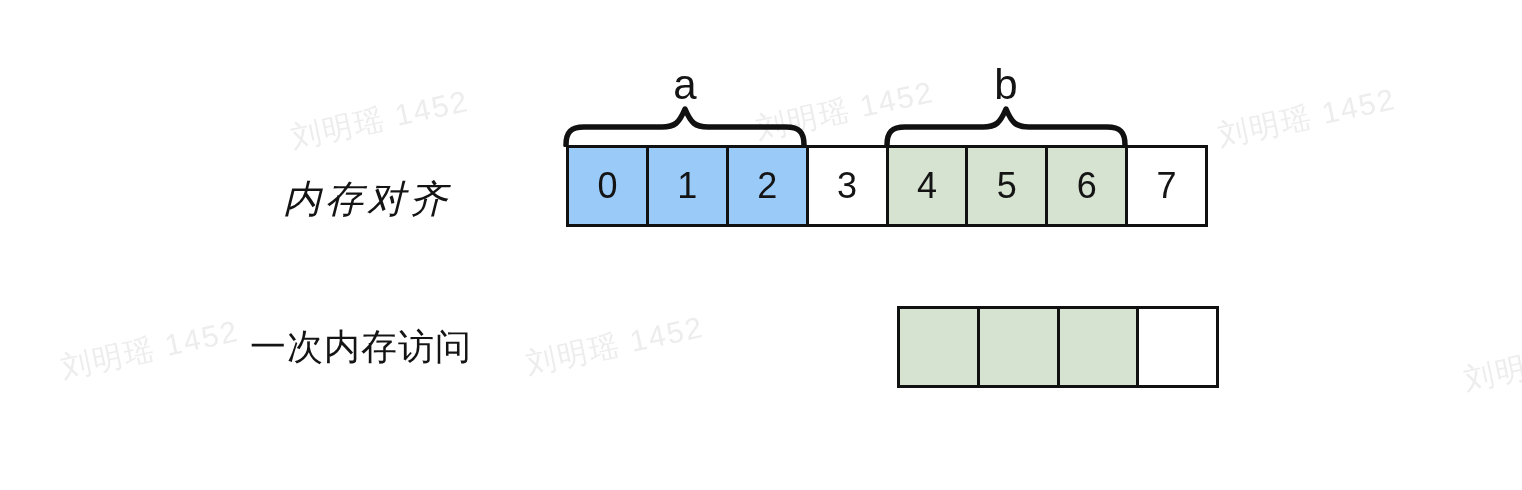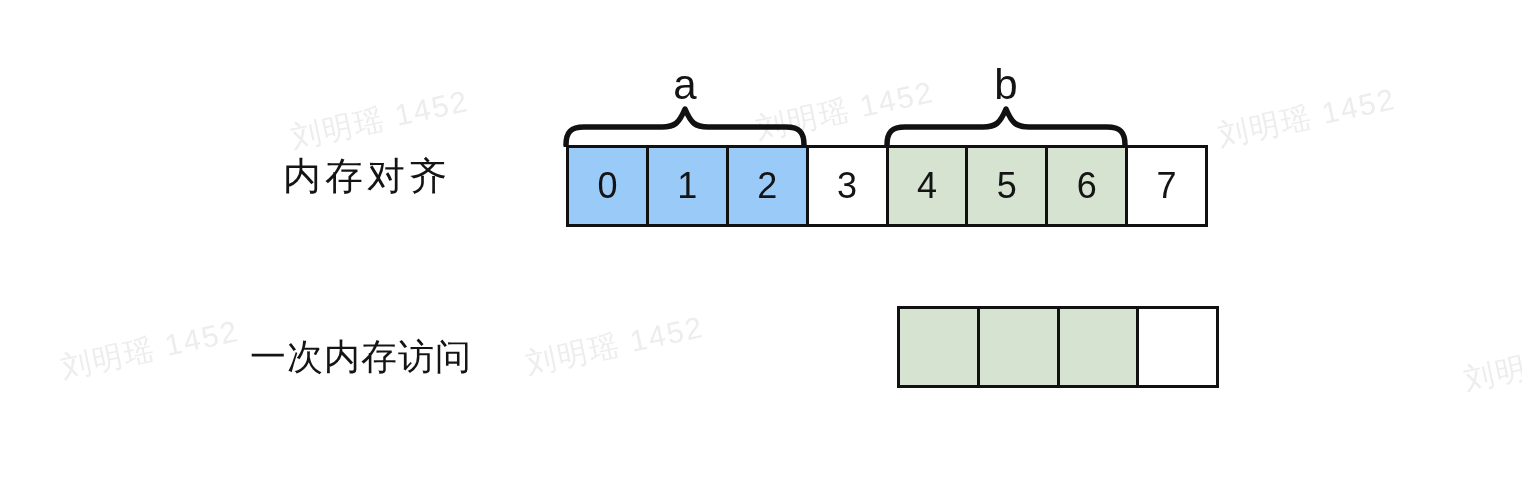--- a/index.html
+++ b/index.html
@@ -29,22 +29,22 @@
     pointer-events: none;
   }
 
   
   .row-label {
     position: absolute;
     color: #141414;
     white-space: nowrap;
     line-height: 1;
   }
-  .label-align   { left: 283px; top: 157px; font-size: 38px; letter-spacing: 4px; }
-  .label-access  { left: 250px; top: 329px; font-size: 36px; letter-spacing: 1px; margin-top: 10px; }
+  .label-align   { left: 283px; top: 180px; font-size: 38px; letter-spacing: 4px; font-style: italic; }
+  .label-access  { left: 250px; top: 329px; font-size: 36px; letter-spacing: 1px; }
 
   
   .mem-row {
     position: absolute;
     display: flex;
     box-sizing: border-box;
     border: 3px solid var(--border, #111);
     background: #ffffff;
   }
   .row-top    { left: 566px; top: 145px; width: 642px; height: 82px; }

